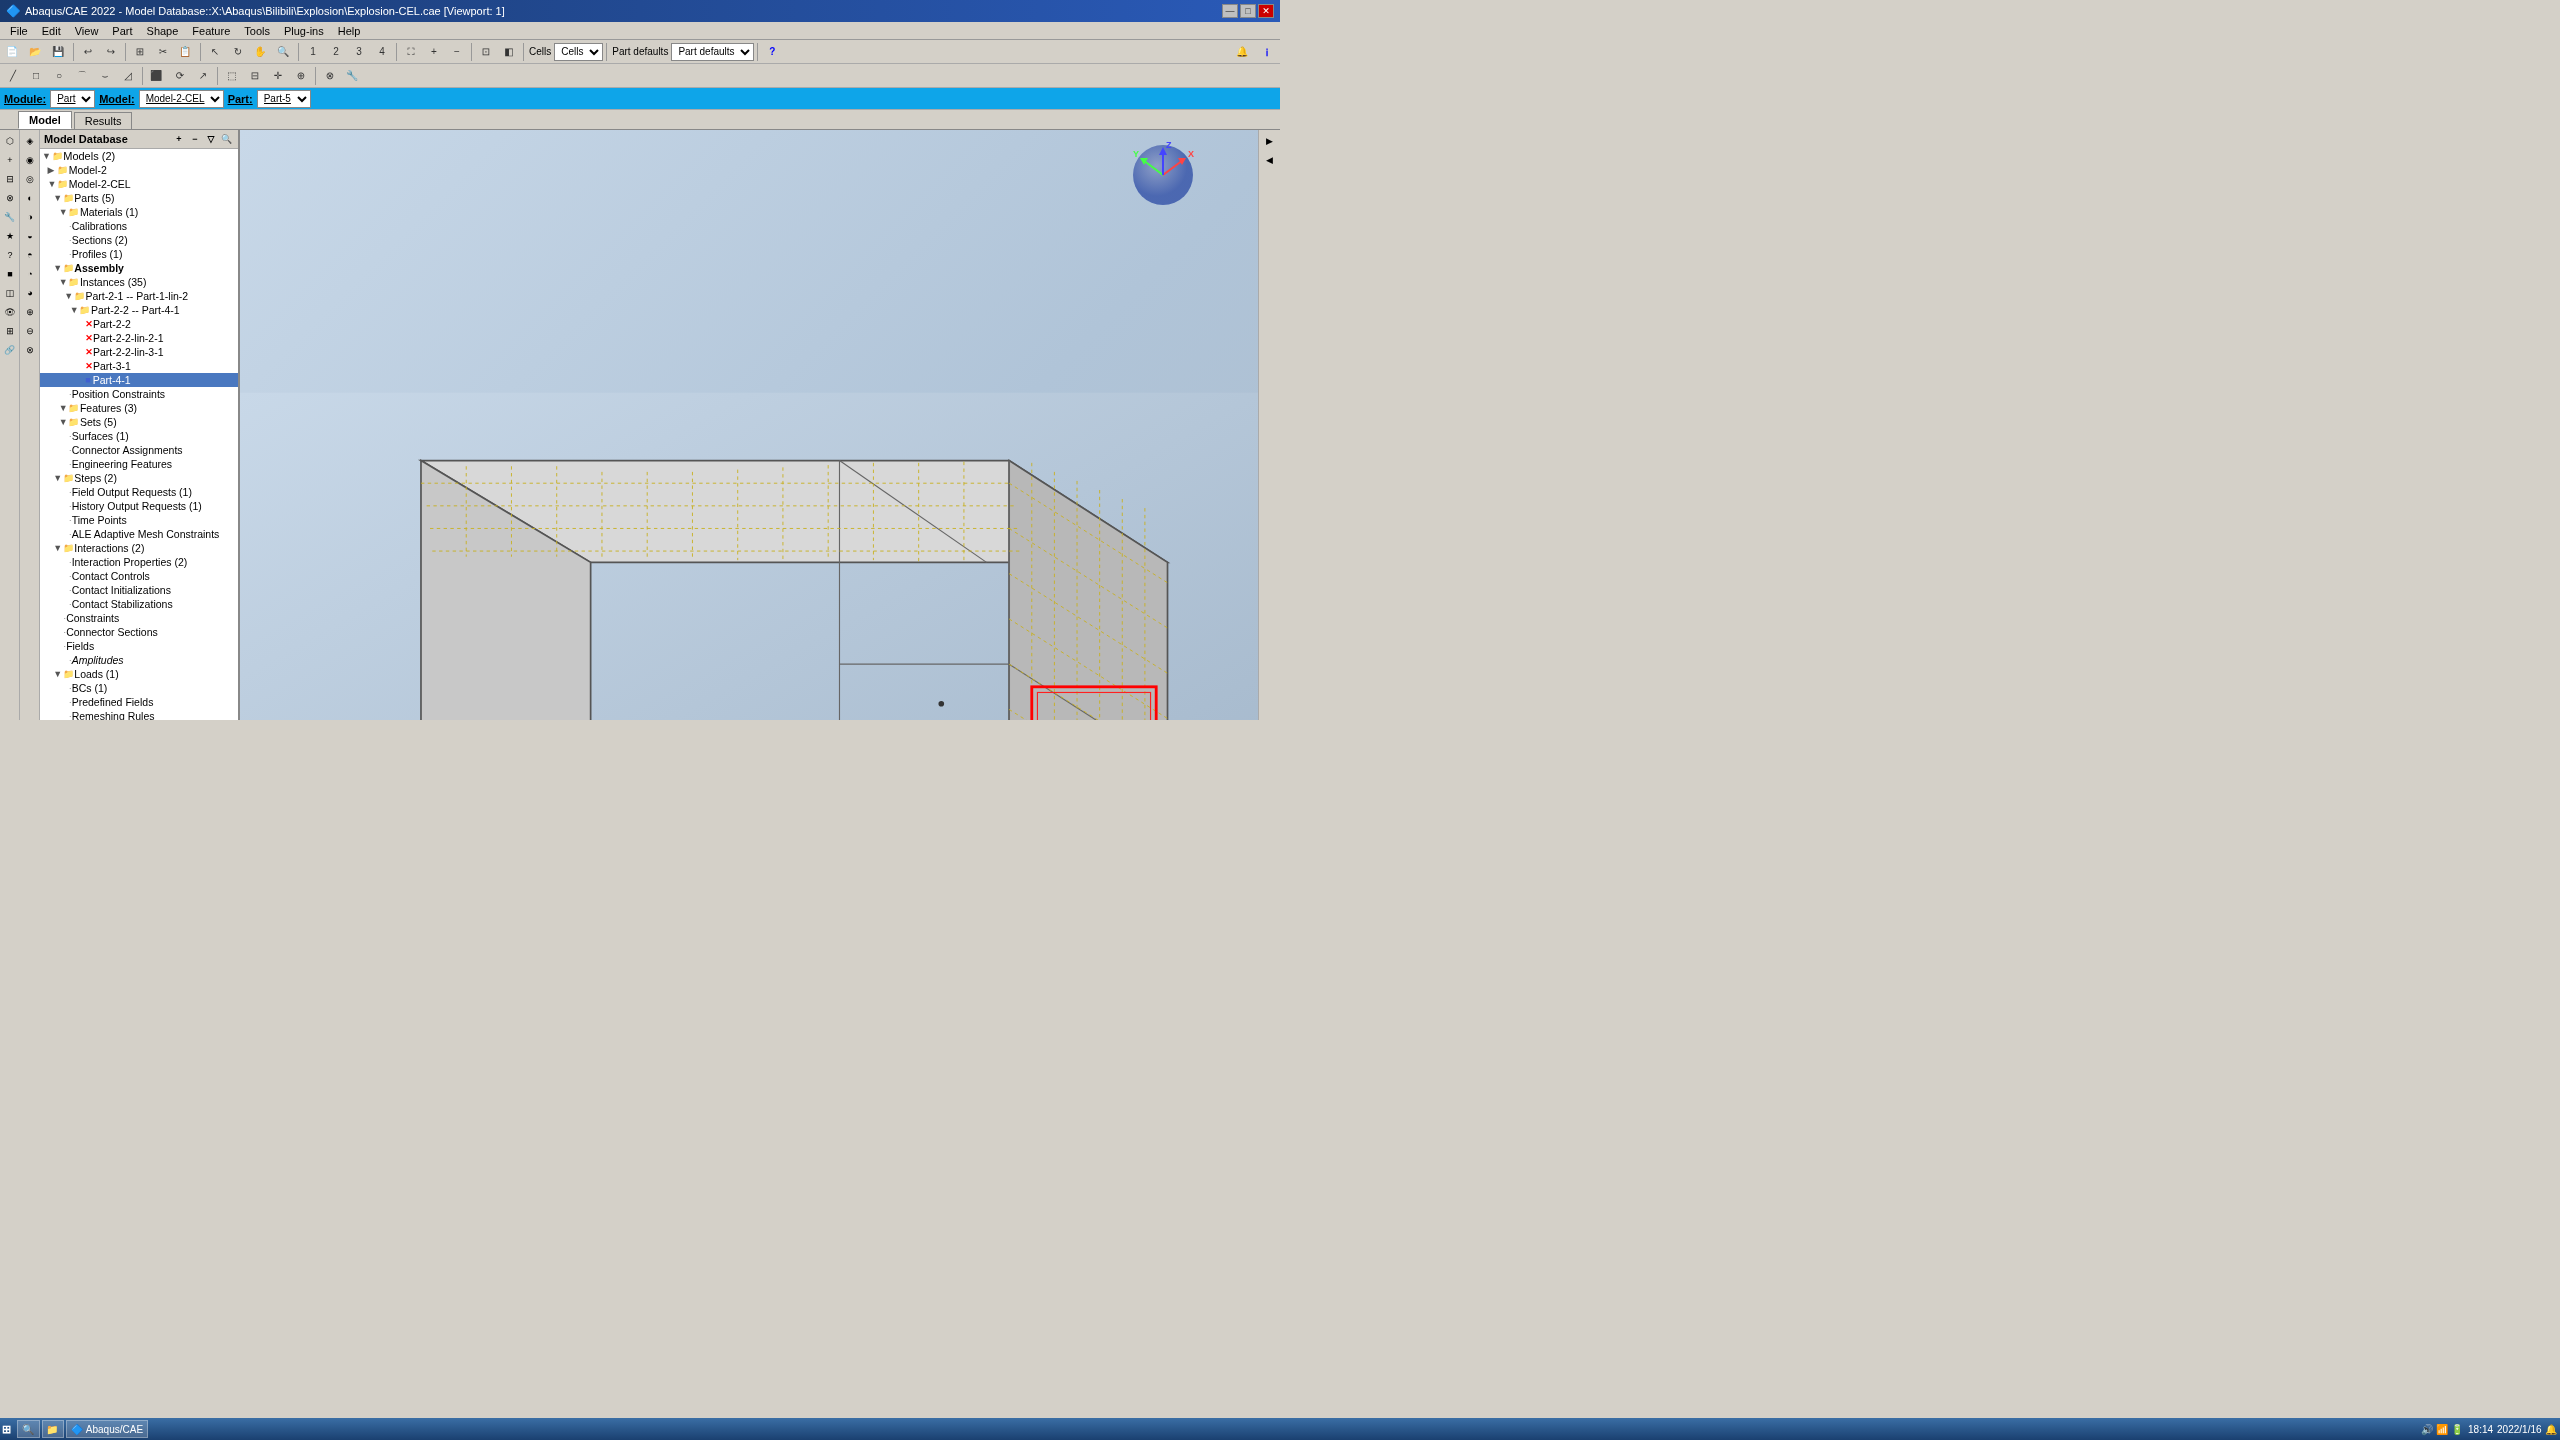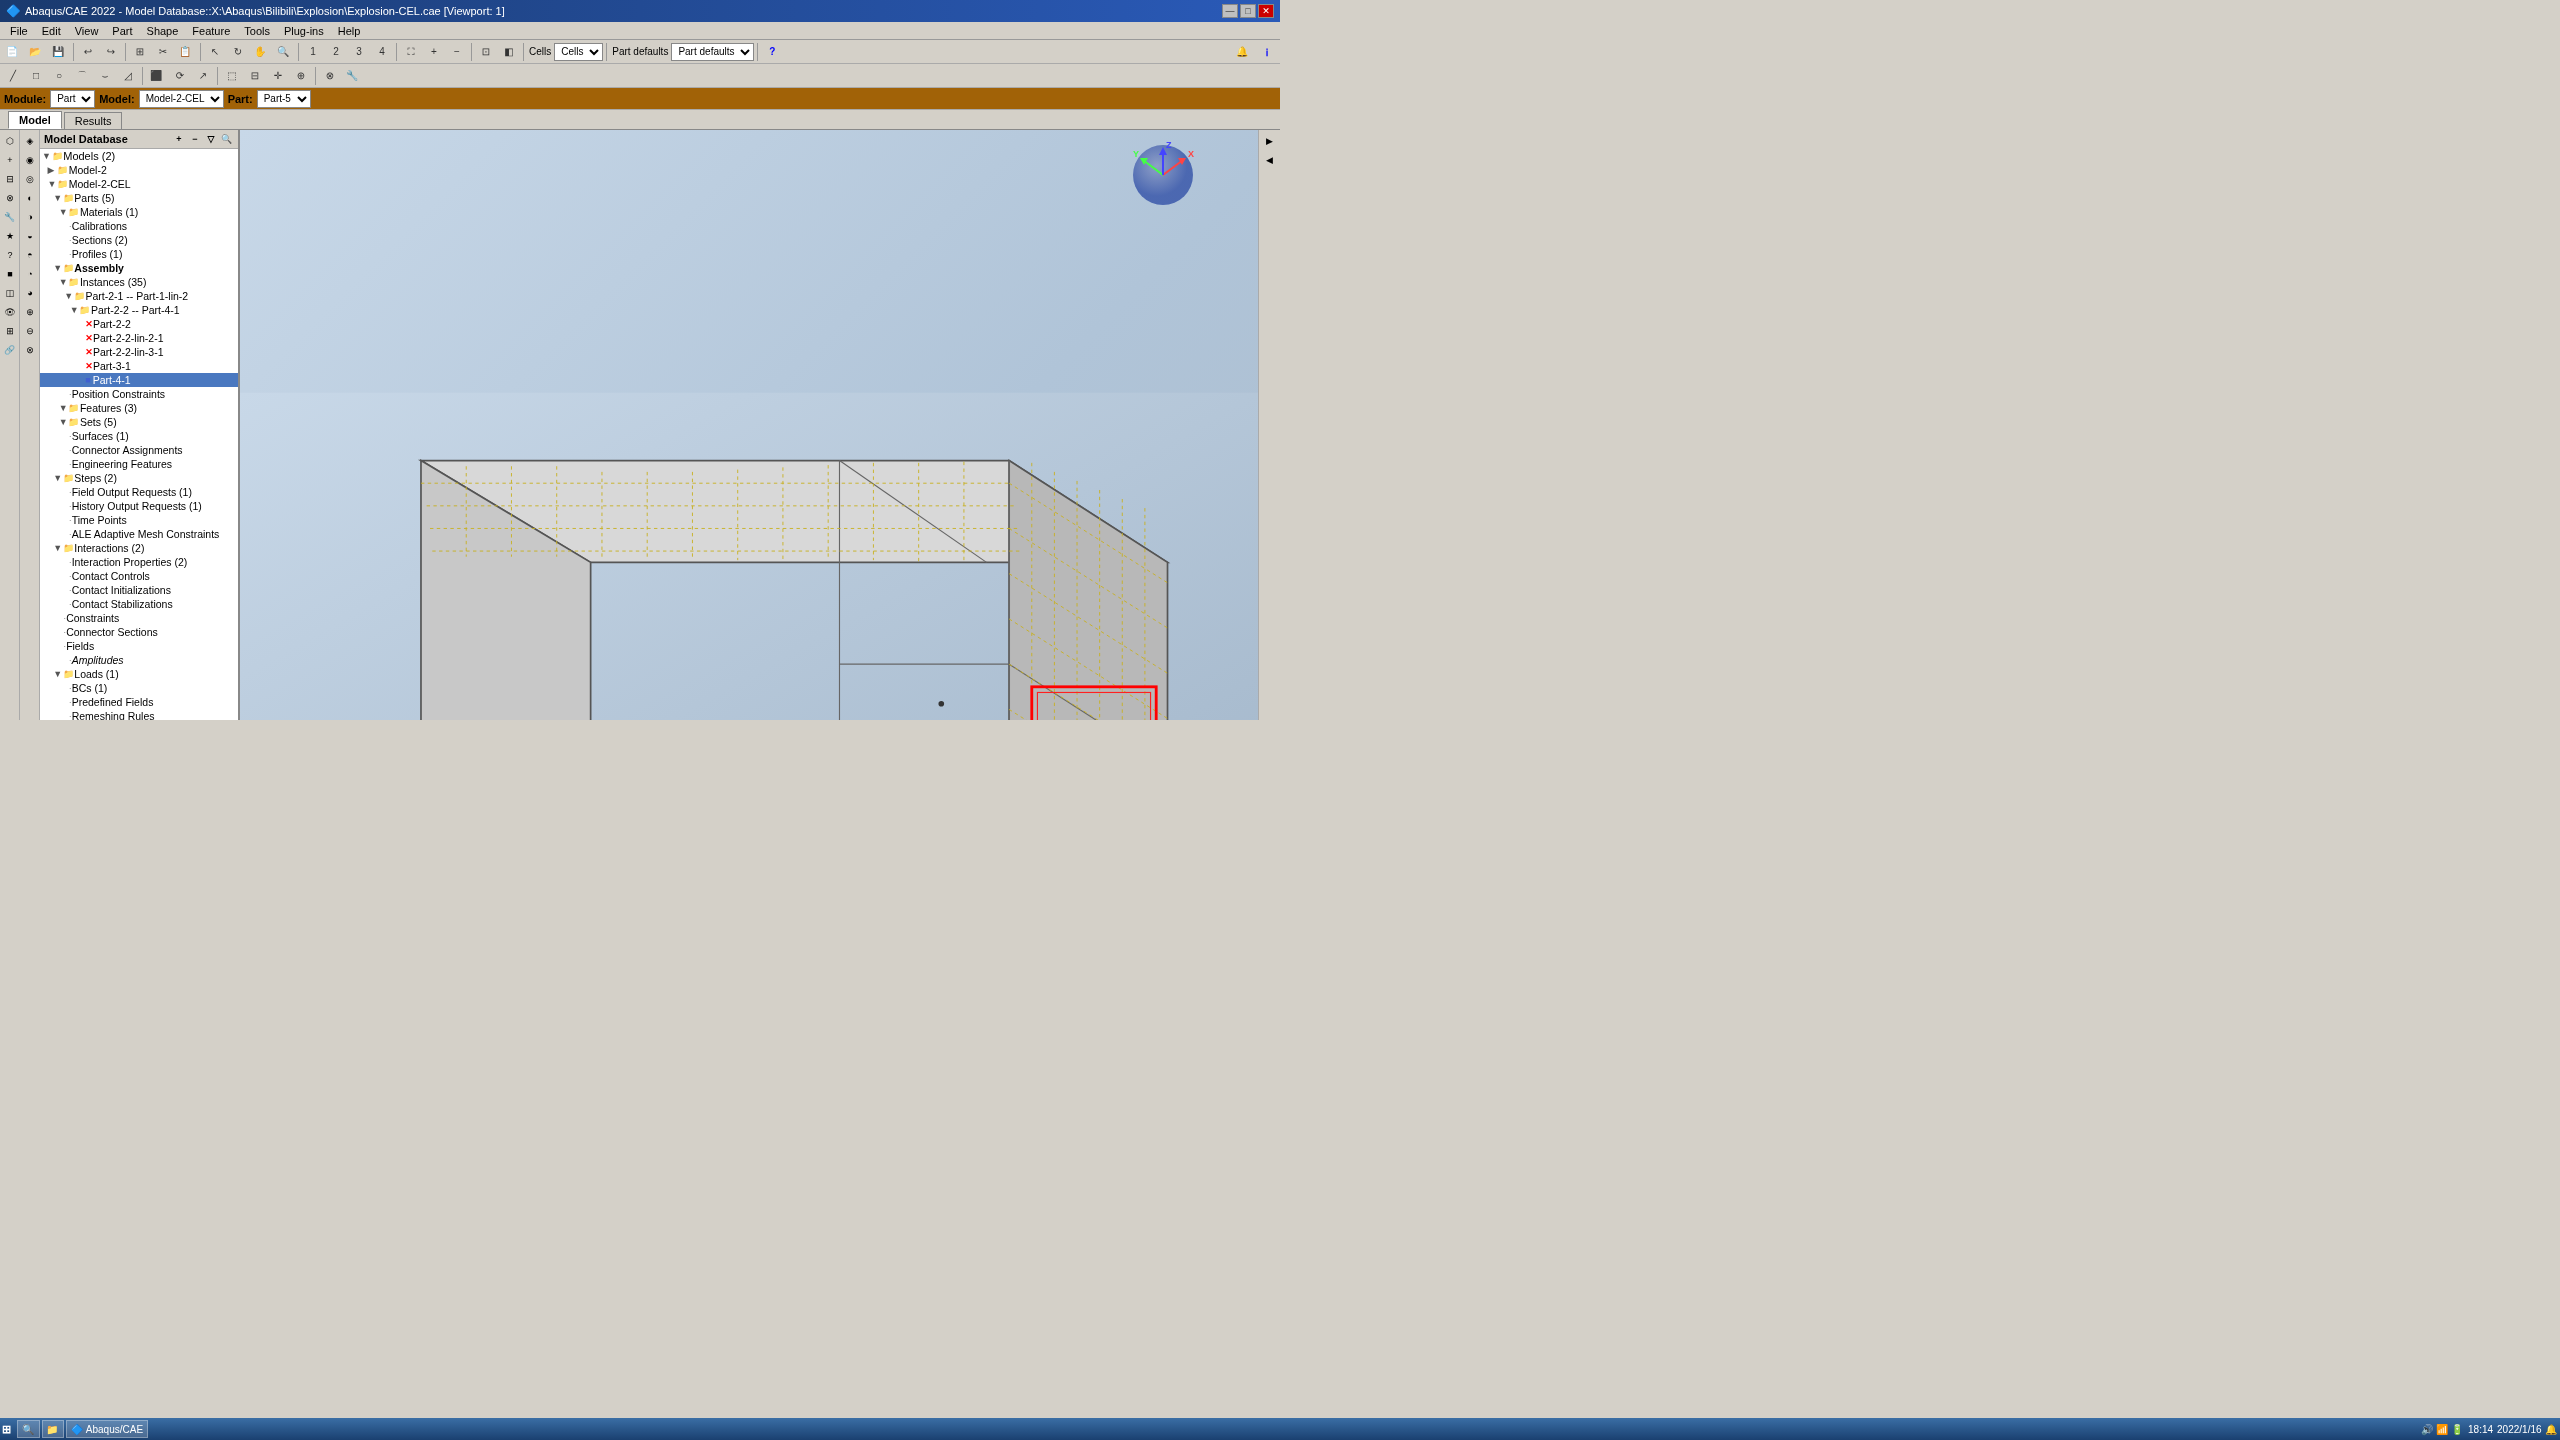--- a/index.html
+++ b/index.html
@@ -76,44 +76,45 @@
     .tb-dropdown {
       height: 18px;
       border: 1px solid #888;
       background: white;
       font-size: 10px;
       padding: 0 2px;
     }
 
     
     #modulebar {
-      background: #a16207;
+      background: #0ea5e9;
       height: 22px;
       display: flex;
       align-items: center;
       padding: 0 4px;
       gap: 4px;
       border-bottom: 1px solid #aaa;
+      text-decoration: underline;
     }
     .module-label { font-size: 11px; font-weight: bold; }
     .module-select {
       height: 18px;
       border: 1px solid #888;
       background: white;
       font-size: 10px;
       padding: 0 2px;
     }
 
     
     #tabrow {
       background: #d4d0c8;
       height: 20px;
       display: flex;
       align-items: flex-end;
-      padding: 0 8px;
+      padding: 0 18px;
       border-bottom: 1px solid #888;
     }
     .tab {
       padding: 2px 10px;
       border: 1px solid #888;
       border-bottom: none;
       background: #d4d0c8;
       font-size: 11px;
       cursor: pointer;
       margin-right: 2px;

